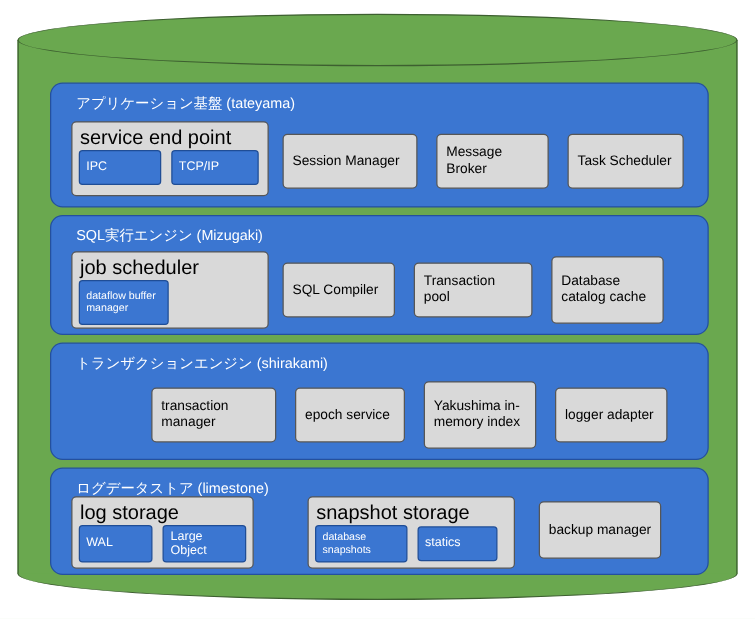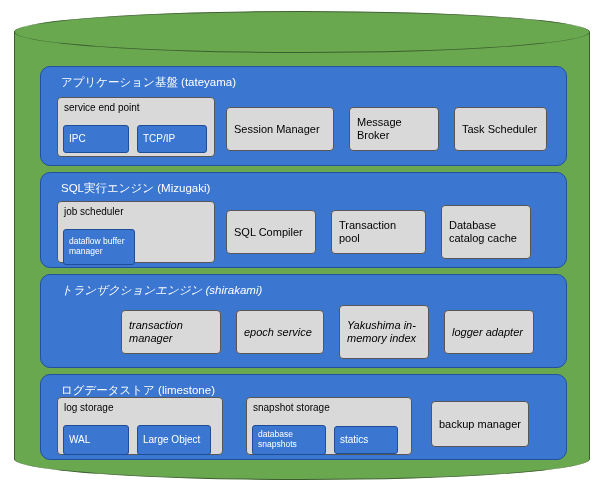--- a/index.html
+++ b/index.html
@@ -79,22 +79,22 @@
 
   
   .group {
     position: absolute;
     background: #d9d9d9;
     border: 1px solid #565656;
     border-radius: 4px;
     color: #000000;
   }
   .group-label {
-    font-size: 10px;
-    padding: 4px 0 12px 6px;
+    font-size: 16px;
+    padding: 4px 0 0 6px;
     white-space: nowrap;
   }
   .group-items {
     display: flex;
     align-items: center;
     gap: 8px;
     padding: 0 5px;
   }
 
   
@@ -167,21 +167,21 @@
       </div>
       <div class="comp" style="width:95px; height:44px;">
         <span>Transaction pool</span>
       </div>
       <div class="comp" style="width:90px; height:54px;">
         <span>Database catalog cache</span>
       </div>
     </div>
   </div>
 
-  <div class="layer" style="top:274px; height:94px;font-style:italic;">
+  <div class="layer" style="top:274px; height:94px;">
     <div class="layer-title">トランザクションエンジン (shirakami)</div>
 
     <div class="comp-row" style="left:80px; top:30px;">
       <div class="comp" style="width:100px; height:44px;">
         <span>transaction manager</span>
       </div>
       <div class="comp" style="width:88px; height:44px;">
         <span>epoch service</span>
       </div>
       <div class="comp" style="width:90px; height:54px;">
@@ -189,21 +189,21 @@
       </div>
       <div class="comp" style="width:90px; height:44px;text-align:center;">
         <span>logger adapter</span>
       </div>
     </div>
   </div>
 
   <div class="layer" style="top:374px; height:86px;">
     <div class="layer-title">ログデータストア (limestone)</div>
 
-    <div class="group" style="left:16px; top:22px; width:166px; height:58px;">
+    <div class="group" style="left:16px; top:22px; width:146px; height:58px;">
       <div class="group-label">log storage</div>
       <div class="group-items">
         <div class="bluebox" style="width:66px; height:30px;">
           <span>WAL</span>
         </div>
         <div class="bluebox" style="width:74px; height:30px;">
           <span>Large Object</span>
         </div>
       </div>
     </div>

